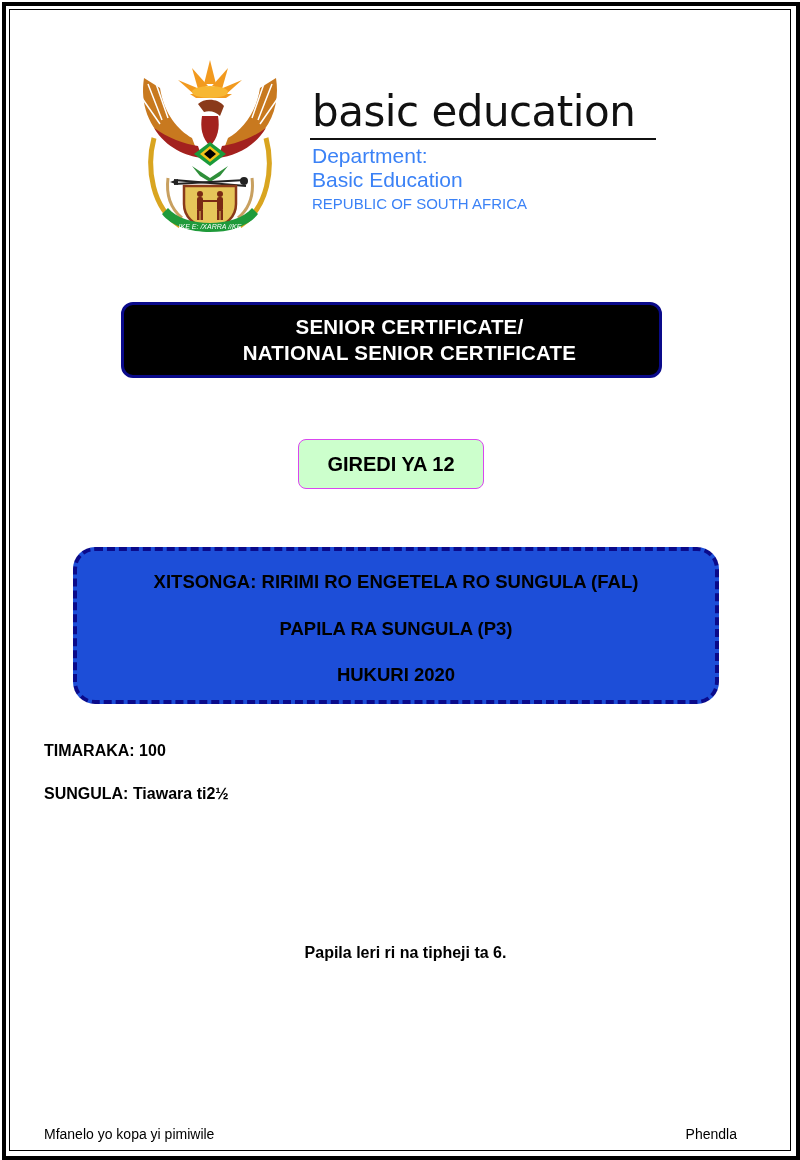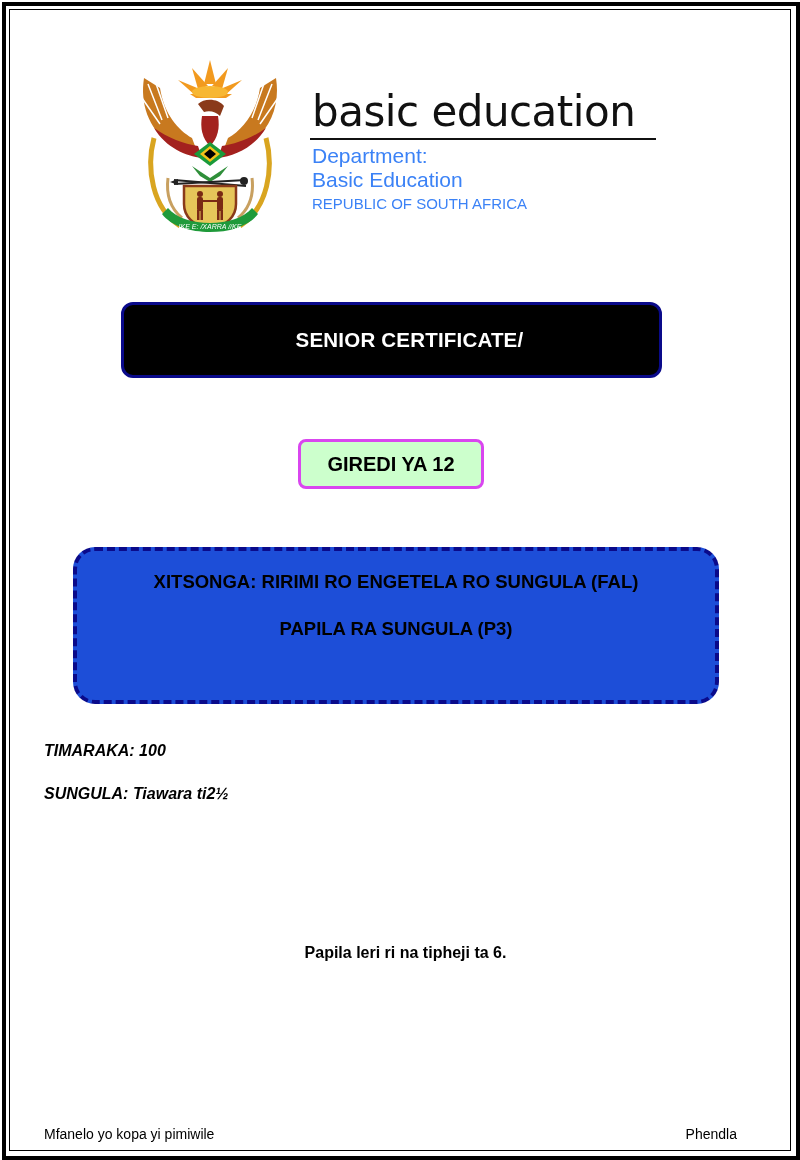--- a/index.html
+++ b/index.html
@@ -87,21 +87,21 @@
       line-height: 26px;
       letter-spacing: 0.2px;
     }
 
     
     .grade-box {
       position: absolute;
       left: 298px; top: 439px;
       width: 186px; height: 50px;
       background: #ccffcc;
-      border: 3px solid #d946ef;
+      border: 1px solid #d946ef;
       border-radius: 8px;
       box-sizing: border-box;
       display: flex;
       align-items: center;
       justify-content: center;
     }
     .grade-box span {
       font-weight: bold;
       font-size: 20px;
     }
@@ -126,21 +126,20 @@
     .subject-line.l1 { top: 20px; }
     .subject-line.l2 { top: 67px; }
     .subject-line.l3 { top: 113px; }
 
     
     .info {
       position: absolute;
       left: 44px;
       font-weight: bold;
       font-size: 16px;
-      font-style: italic;
     }
     .info.marks { top: 742px; }
     .info.time  { top: 785px; }
 
     .pages-note {
       position: absolute;
       left: 11px; right: 0;
       top: 944px;
       text-align: center;
       font-weight: bold;
@@ -229,29 +228,31 @@
 <div class="brand">
   <div class="brand-name">basic education</div>
   <div class="brand-rule"></div>
   <div class="brand-line">Department:</div>
   <div class="brand-line">Basic Education</div>
   <div class="brand-line bold">REPUBLIC OF SOUTH AFRICA</div>
 </div>
 
 <div class="cert-banner">
   <span>SENIOR CERTIFICATE/</span>
+  <span>NATIONAL SENIOR CERTIFICATE</span>
 </div>
 
 <div class="grade-box">
   <span>GIREDI YA 12</span>
 </div>
 
 <div class="subject-box">
   <div class="subject-line l1">XITSONGA:  RIRIMI RO ENGETELA RO SUNGULA (FAL)</div>
   <div class="subject-line l2">PAPILA RA SUNGULA (P3)</div>
+  <div class="subject-line l3">HUKURI 2020</div>
 </div>
 
 <div class="info marks">TIMARAKA: 100</div>
 <div class="info time">SUNGULA: Tiawara ti2½</div>
 
 <div class="pages-note">Papila leri ri na tipheji ta 6.</div>
 
 <div class="footer-left">Mfanelo yo kopa yi pimiwile</div>
 <div class="footer-right">Phendla</div>
 

